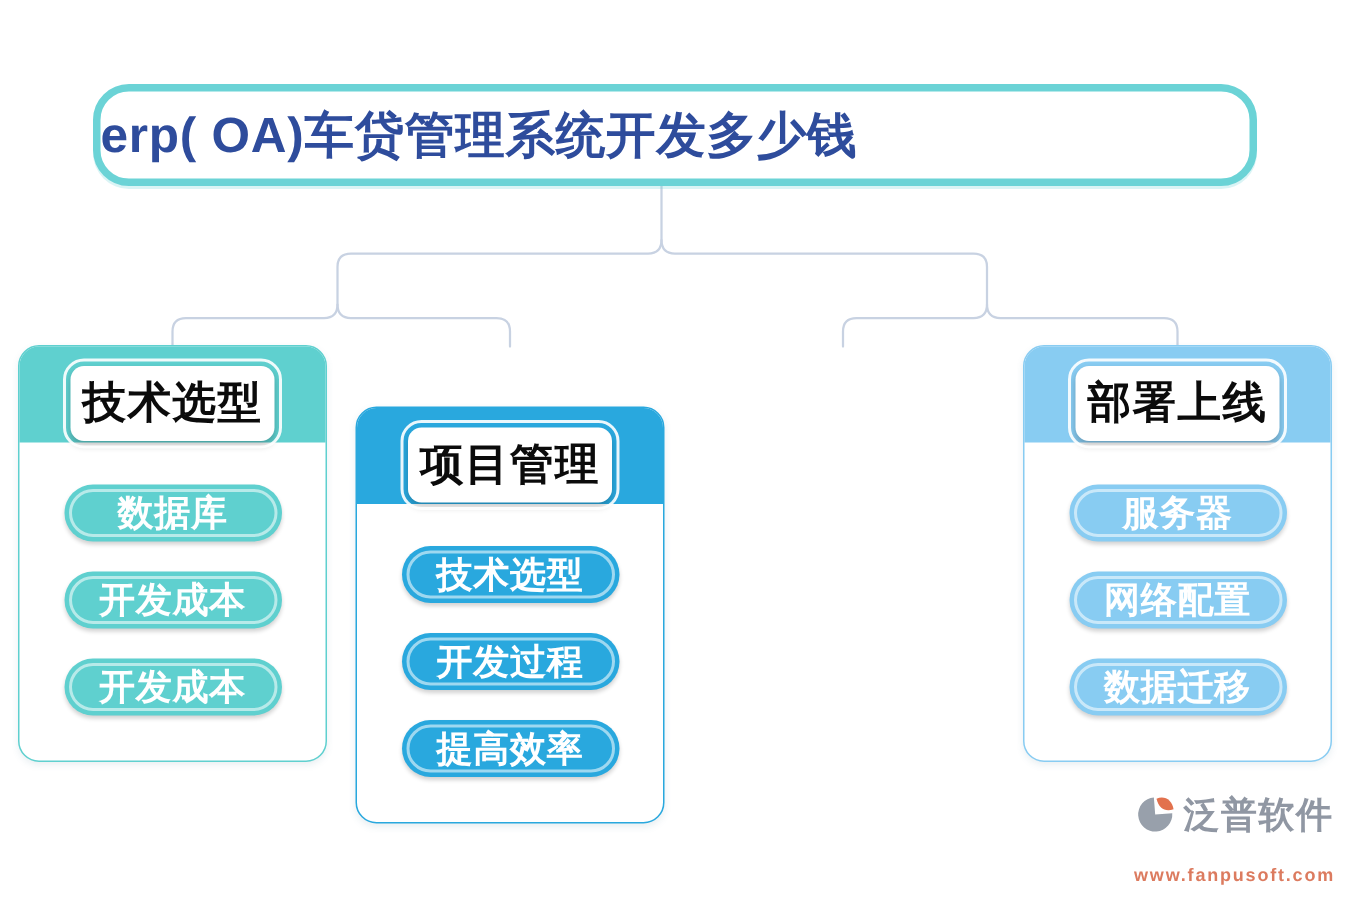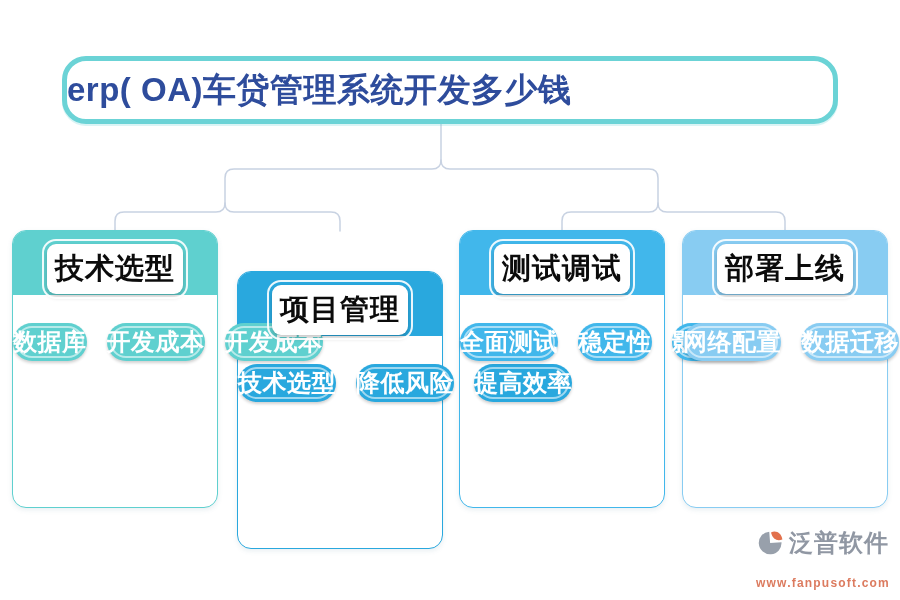--- a/index.html
+++ b/index.html
@@ -38,21 +38,21 @@
     position:absolute; left:50%; transform:translateX(-50%); top:13px;
     width:136px; height:50px; background:#ffffff; border-radius:9px;
     outline:2px solid rgba(255,255,255,.9); outline-offset:3px;
     display:flex; align-items:center; justify-content:center;
     font-size:29px; font-weight:700; color:#0b0b0b; letter-spacing:1px;
     box-shadow:0 3px 5px rgba(0,0,0,.22);
     z-index:2; white-space:nowrap;
   }
   .card .pills {
     position:relative; padding-top:28px;
-    display:flex; flex-direction:row; align-items:center; gap:20px;
+    display:flex; flex-direction:column; align-items:center; gap:20px;
   }
   .pill {
     position:relative; z-index:1; width:145px; height:38px; border-radius:19px;
     background:var(--c); color:#ffffff; font-size:24px; font-weight:700;
     display:flex; align-items:center; justify-content:center; letter-spacing:.5px;
     box-shadow:0 2px 3px rgba(0,0,0,.18); white-space:nowrap;
   }
   .pill::after {
     content:""; position:absolute; inset:3px; border-radius:16px;
     border:2px solid rgba(255,255,255,.55); pointer-events:none;
@@ -107,41 +107,32 @@
       <div class="pill">开发成本</div>
     </div>
   </div>
 
   <div class="card" style="left: 237px; margin-top: 41px; --c: #29A8DE;">
     <div class="band">
       <div class="head">项目管理</div>
     </div>
     <div class="pills">
       <div class="pill">技术选型</div>
-      <div class="pill">降低风险</div>
+      <div class="pill">开发过程</div>
       <div class="pill">提高效率</div>
     </div>
   </div>
 
-  <div class="card" style="left: 459px; --c: #41B7EB;">
-    <div class="band">
-      <div class="head">测试调试</div>
-    </div>
-    <div class="pills">
-      <div class="pill">全面测试</div>
-      <div class="pill">稳定性</div>
-      <div class="pill">影响费用</div>
-    </div>
-  </div>
 
   <div class="card" style="left: 682px; text-align: right; --c: #88CCF2;">
     <div class="band">
       <div class="head">部署上线</div>
     </div>
     <div class="pills">
+      <div class="pill">服务器</div>
       <div class="pill">网络配置</div>
       <div class="pill">数据迁移</div>
     </div>
   </div>
 
   <div class="footer-brand">
     <div class="brand-row">
       <svg width="28" height="28" viewBox="0 0 32 32">
         <path d="M14 3 A13 13 0 1 0 28 15 L15 16 Z" fill="#98A0AB"></path>
         <path d="M16 4 C22 1 28 5 29 12 C23 14 18 12 16 4 Z" fill="#E2714D"></path>

